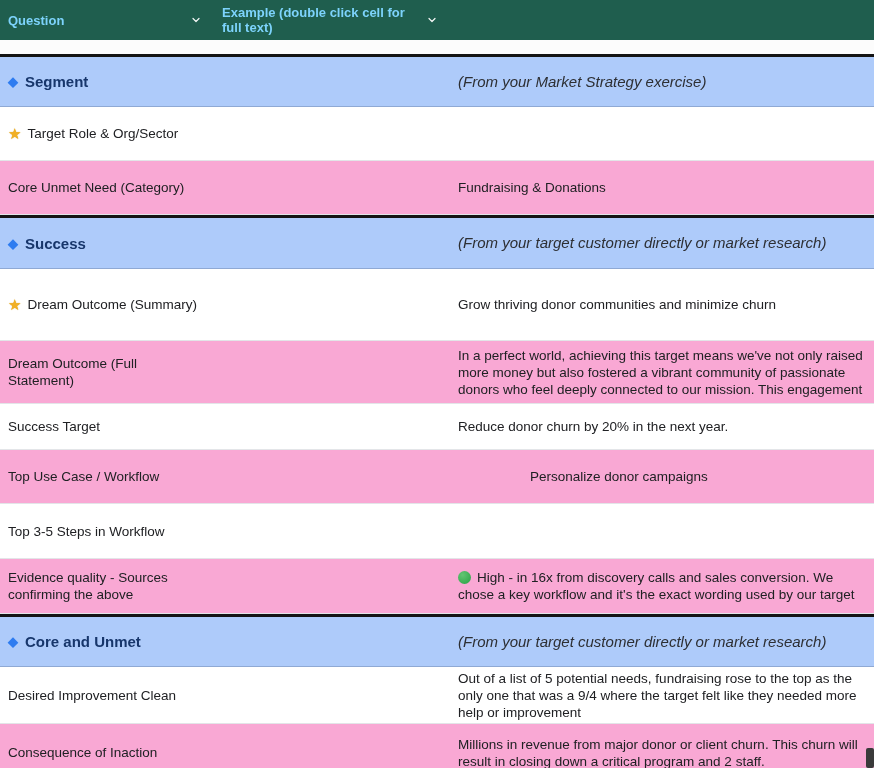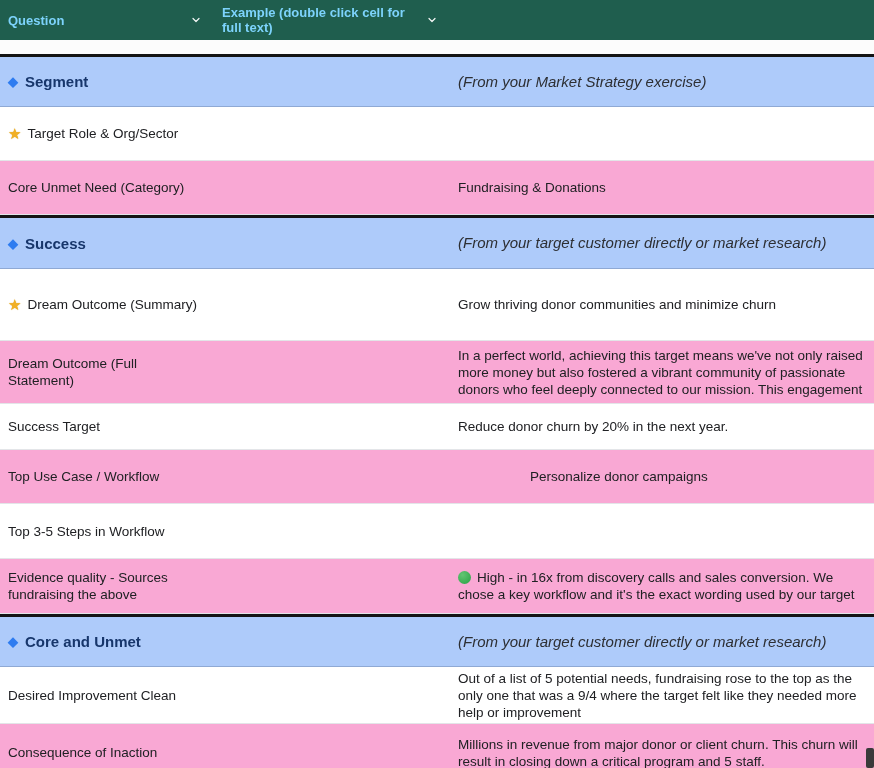--- a/index.html
+++ b/index.html
@@ -196,21 +196,21 @@
       <div class="row item" style="height: 55px;">
         <div class="cell q">
           <div class="ct"><span>Top 3-5 Steps in Workflow</span></div>
         </div>
         <div class="cell a">
           <div class="ct"></div>
         </div>
       </div>
       <div class="row item alt" style="height: 55px;">
         <div class="cell q">
-          <div class="ct"><span>Evidence quality - Sources fundraising the above</span></div>
+          <div class="ct"><span>Evidence quality - Sources confirming the above</span></div>
         </div>
         <div class="cell a">
           <div class="ct"></div>
         </div>
         <div class="cell e">
           <div class="ct"><span class="dot"></span><span>High -  in 16x from discovery calls and sales conversion. We chose a key workflow and it's the exact wording used by our target</span></div>
         </div>
       </div>
       <div class="row section" style="height: 53px;">
         <div class="cell q">
@@ -238,19 +238,19 @@
         </div>
       </div>
       <div class="row item alt" style="height: 58px;">
         <div class="cell q">
           <div class="ct"><span>Consequence of Inaction</span></div>
         </div>
         <div class="cell a">
           <div class="ct"></div>
         </div>
         <div class="cell e">
-          <div class="ct"><span>Millions in revenue from major donor or client churn. This churn will result in closing down a critical program and 5 staff.</span></div>
+          <div class="ct"><span>Millions in revenue from major donor or client churn. This churn will result in closing down a critical program and 2 staff.</span></div>
         </div>
       </div>
     </div>
 
   <div class="scroll-thumb"></div>
 </div>
 
 </body></html>

